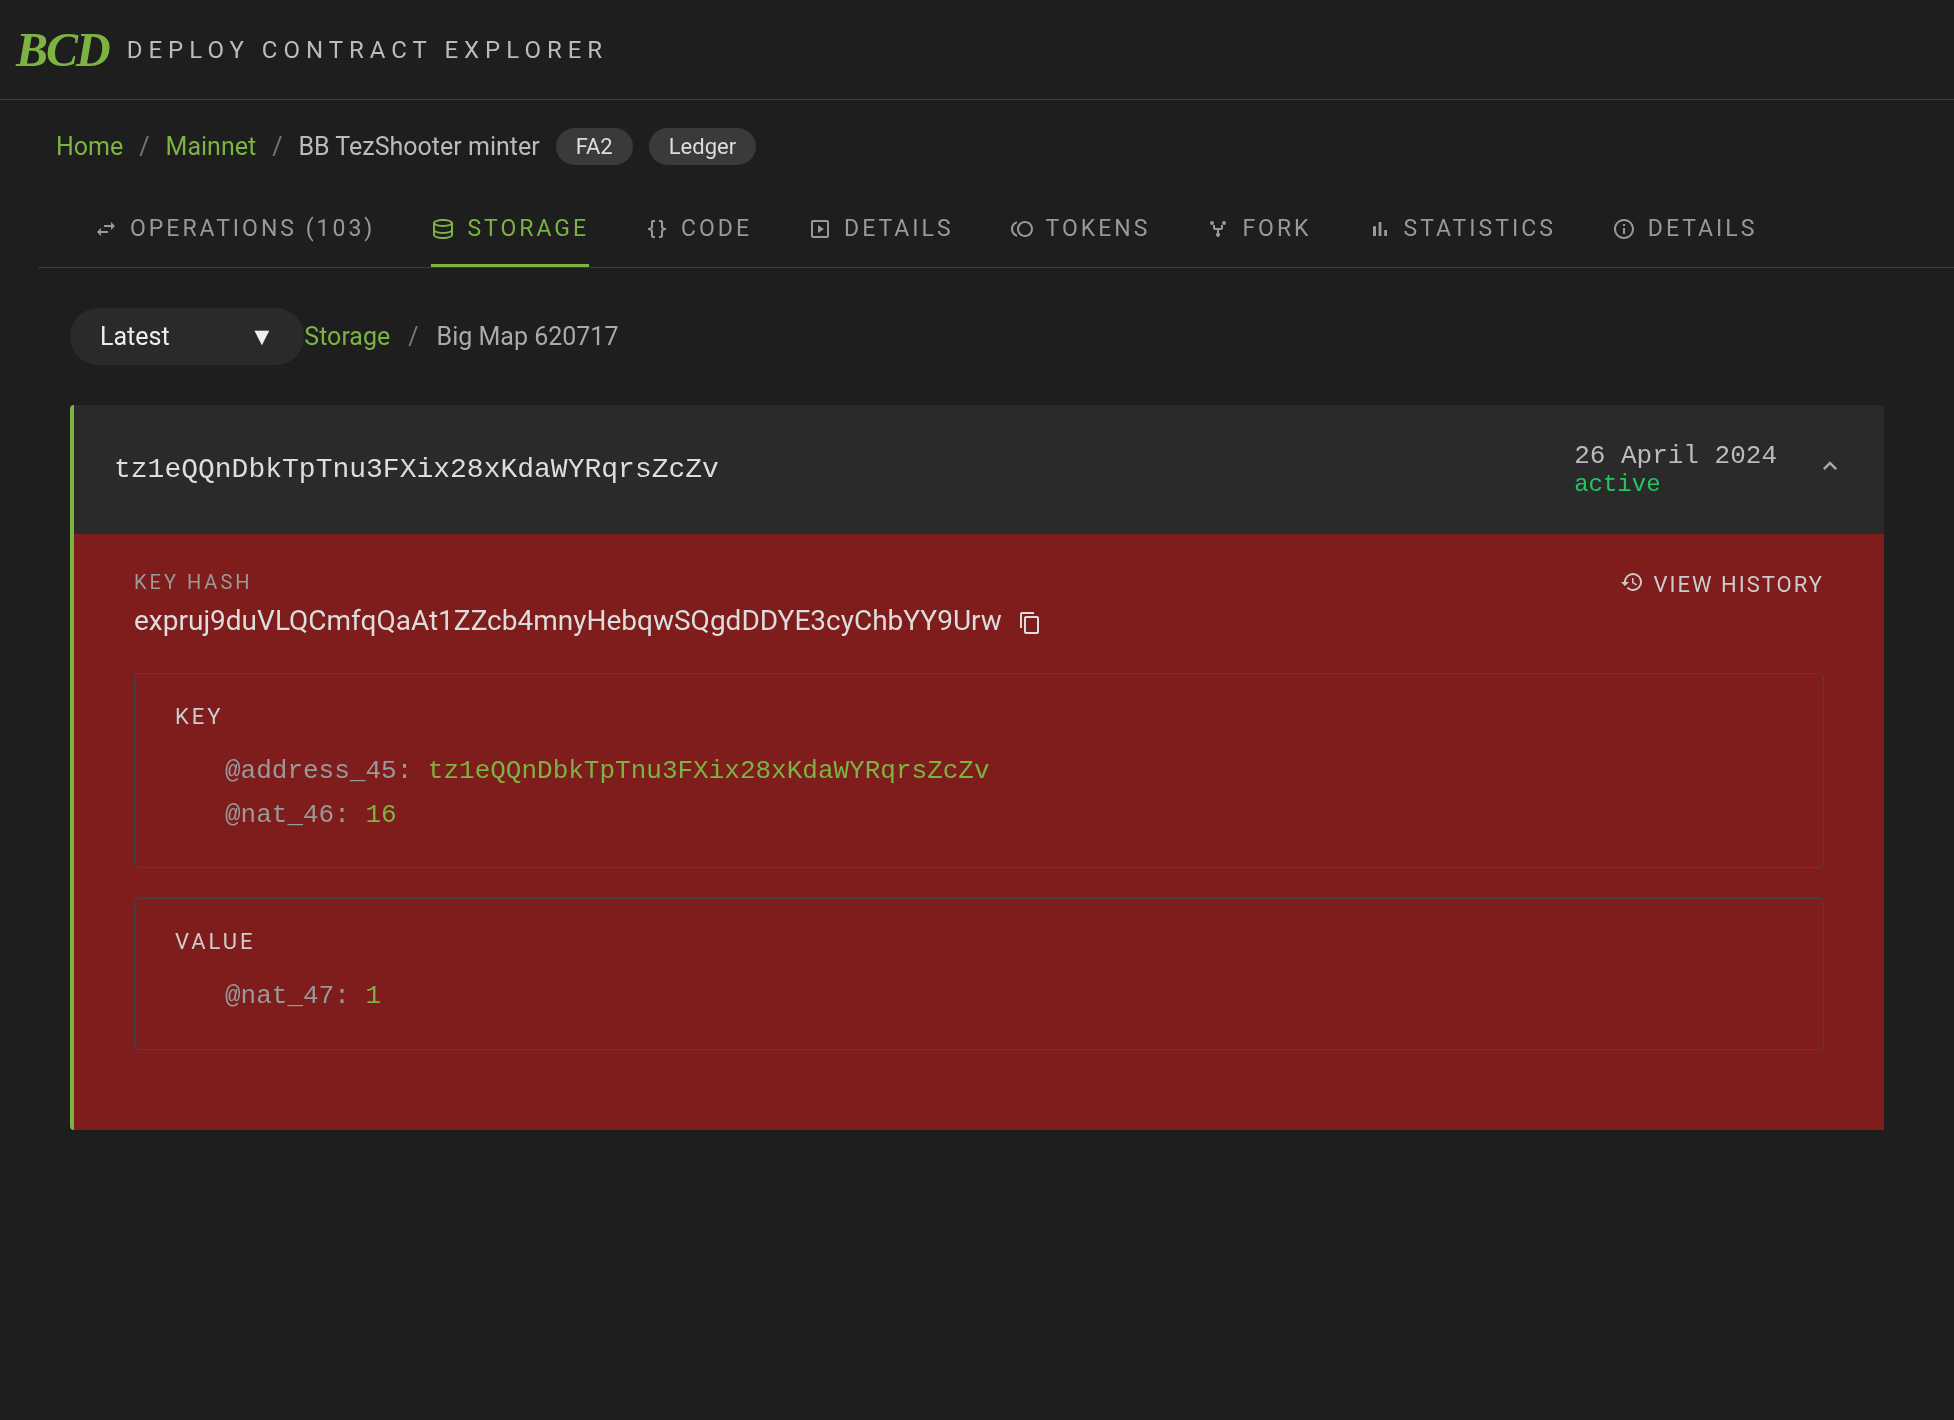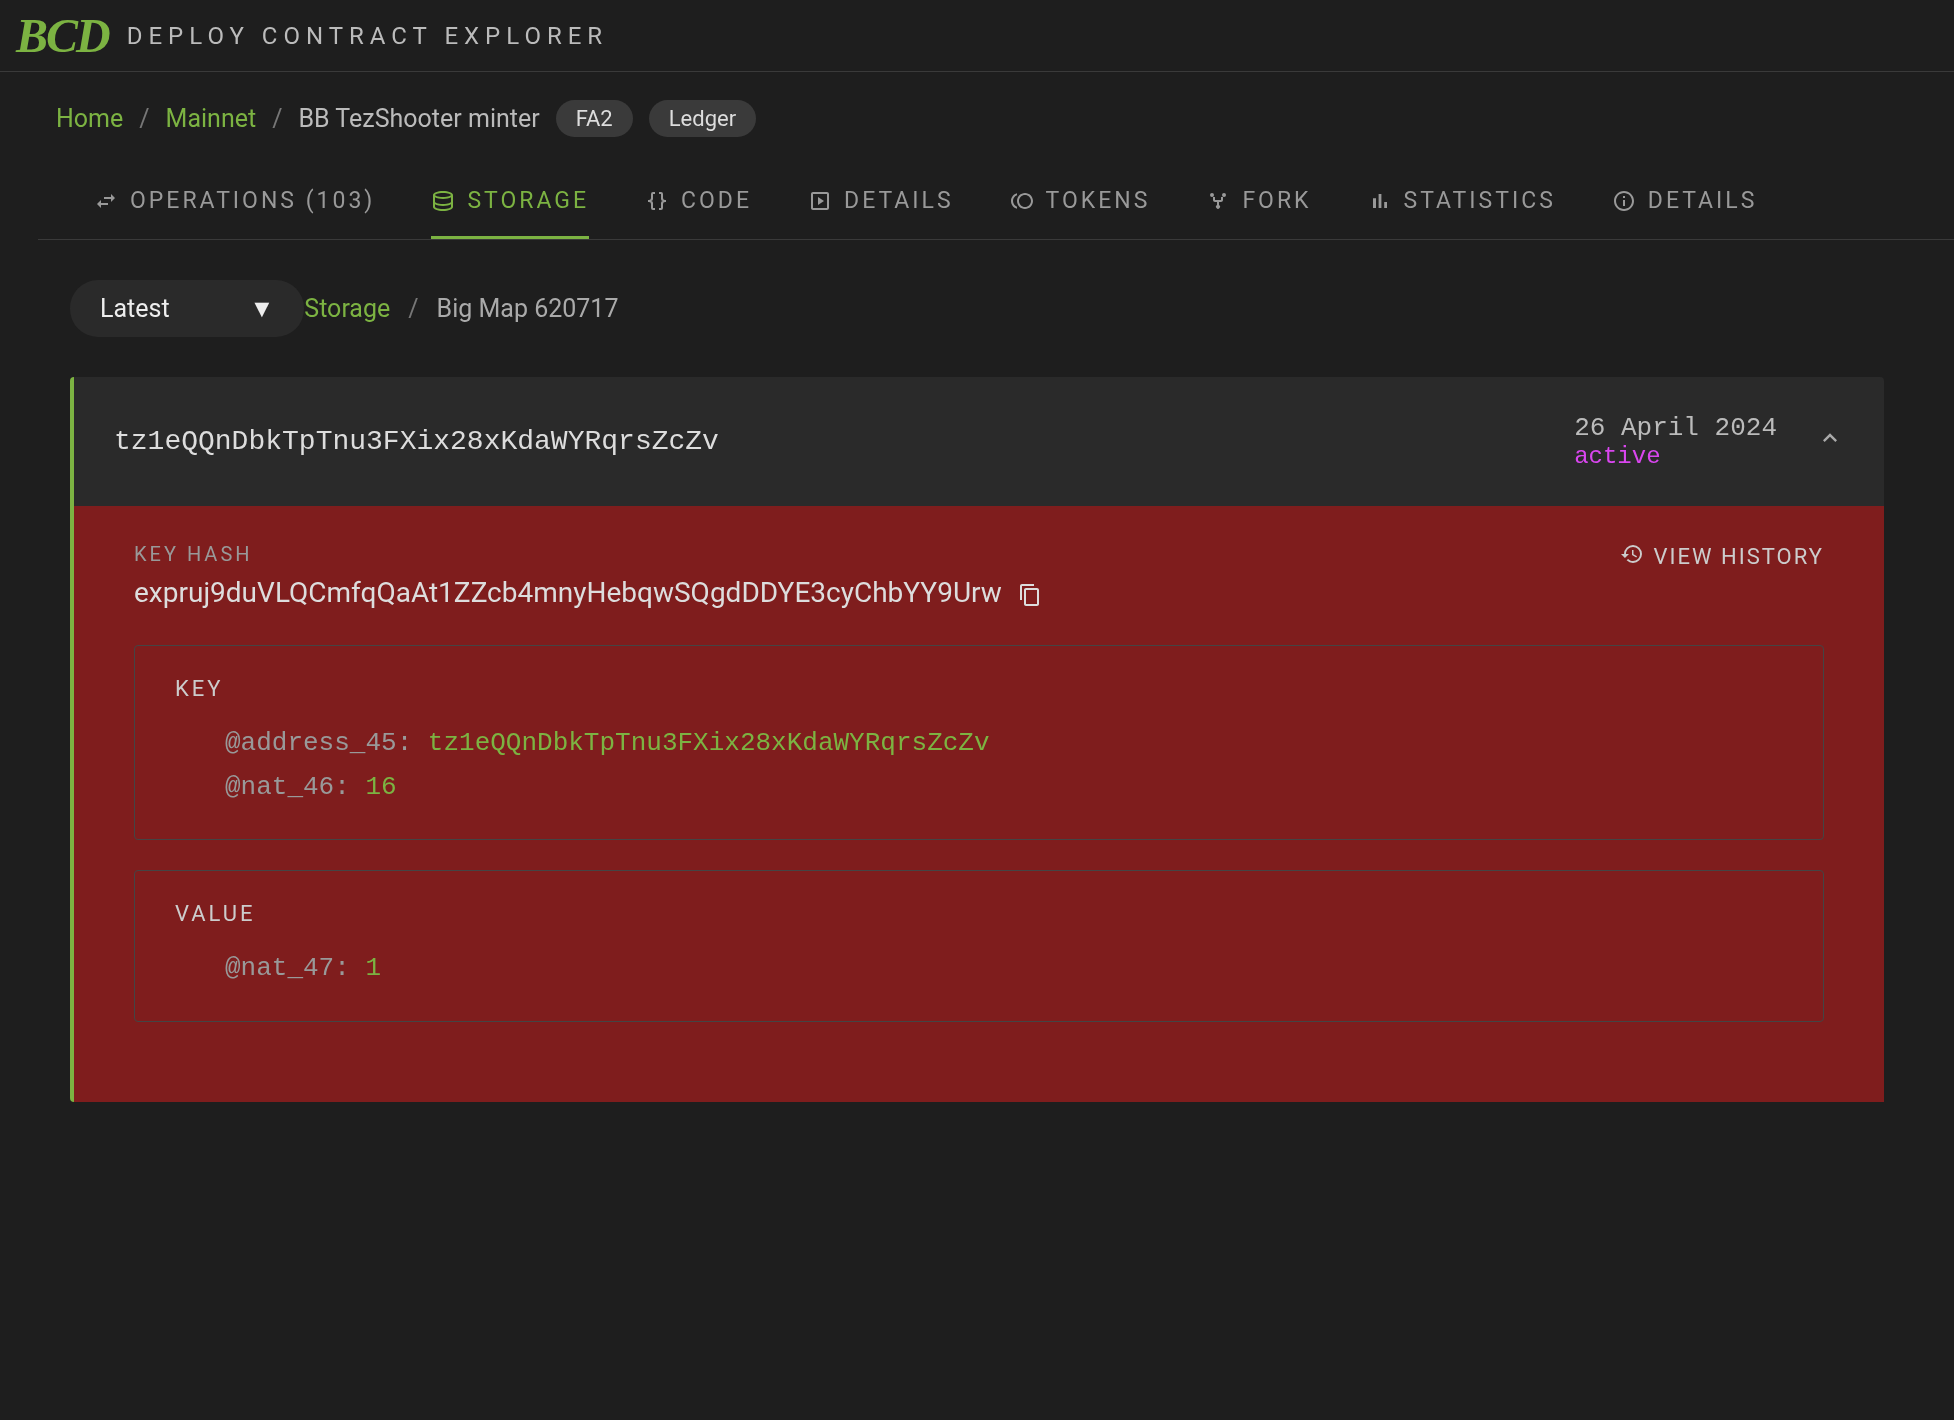--- a/index.html
+++ b/index.html
@@ -10,21 +10,21 @@
   font-size: 16px;
   width: 1954px;
   height: 1420px;
   overflow: hidden;
 }
 .header {
   display: flex;
   align-items: center;
   justify-content: space-between;
   padding: 0 16px;
-  height: 72px;
+  height: 100px;
   border-bottom: 1px solid #3a3a3a;
 }
 .header-left { display: flex; align-items: center; gap: 18px; }
 .logo {
   font-family: 'Brush Script MT', cursive;
   font-size: 48px;
   font-weight: bold;
   font-style: italic;
   color: #7cb342;
   letter-spacing: -2px;
@@ -128,21 +128,21 @@
 }
 .card-header-right { display: flex; align-items: center; gap: 39px; }
 .card-date {
   font-family: 'Courier New', monospace;
   font-size: 26px;
   color: #bbb;
 }
 .card-status {
   font-family: 'Courier New', monospace;
   font-size: 24px;
-  color: #d946ef;
+  color: #22c55e;
 }
 .chevron { color: #aaa; font-size: 28px; }
 .card-body { background: #7f1d1d; padding: 36px 60px 50px 60px; }
 .keyhash-row { display: flex; justify-content: space-between; align-items: flex-start; margin-bottom: 36px; }
 .keyhash-label {
   font-size: 20px;
   letter-spacing: 3px;
   color: #999;
   margin-bottom: 10px;
 }

